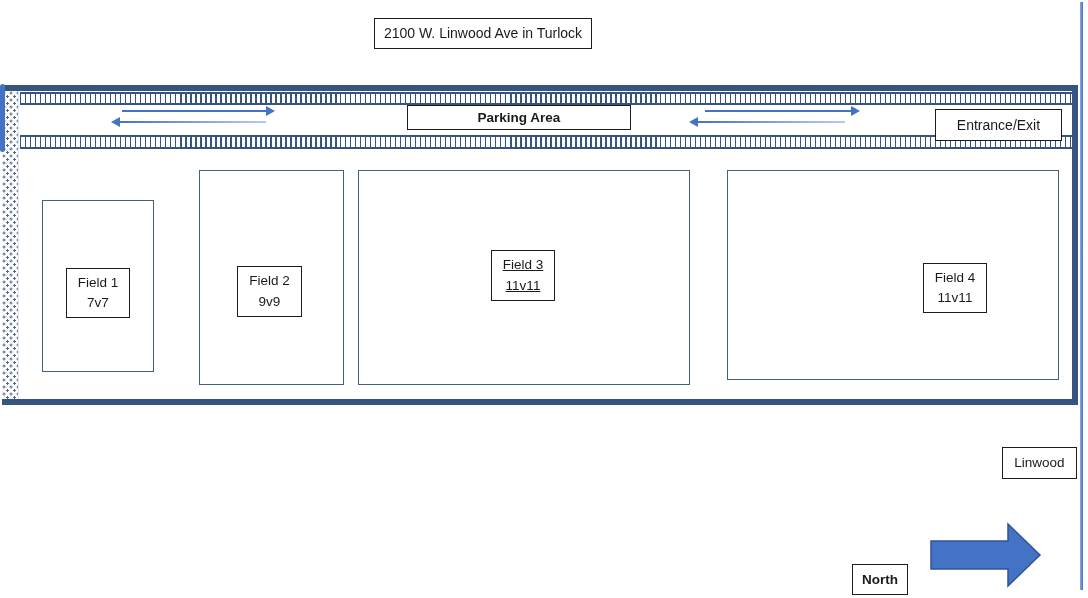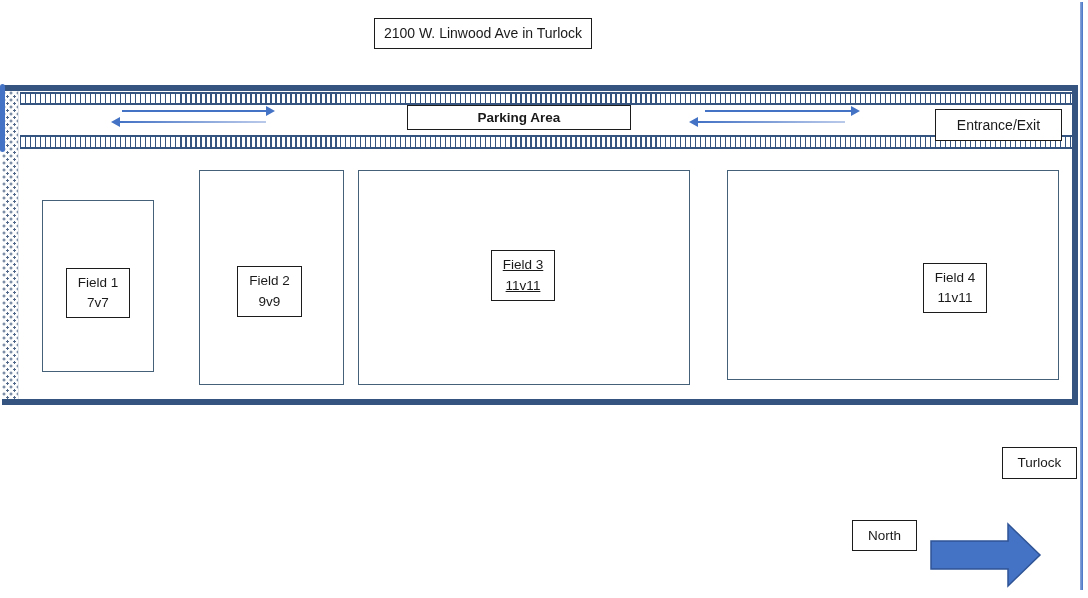--- a/index.html
+++ b/index.html
@@ -71,21 +71,21 @@
   
   #page-line{
     position:absolute;left:1080px;top:2px;width:3px;height:588px;
     background:linear-gradient(90deg,#8faadc,#4472c4);
   }
   
   #title-box{left:374px;top:18px;width:218px;height:31px;font-size:14px;}
   #parking-box{left:407px;top:105px;width:224px;height:25px;font-weight:bold;}
   #entrance-box{left:935px;top:109px;width:127px;height:32px;font-size:14px;}
   #linwood-box{left:1002px;top:447px;width:75px;height:32px;}
-  #north-box{left:852px;top:520px;width:65px;height:31px;}
+  #north-box{left:852px;top:564px;width:56px;height:31px;font-weight:bold;}
   #north-arrow{left:930px;top:521px;}
 </style>
 </head>
 <body>
 
 <div id="canvas">
 
   <div id="page-line"></div>
 
   <div class="lblbox" id="title-box">
@@ -131,21 +131,21 @@
     </div>
   </div>
   <div class="field" id="field-4">
     <div class="field-label">
       <div>Field 4</div>
       <div>11v11</div>
     </div>
   </div>
 
   <div class="lblbox" id="linwood-box">
-    <span>Turlock</span>
+    <span>Linwood</span>
   </div>
   <div class="lblbox" id="north-box">
     <span>North</span>
   </div>
   <svg id="north-arrow" class="abs" width="112" height="68" viewBox="0 0 112 68">
     <polygon points="1,20 78,20 78,3 110,34 78,65 78,48 1,48" fill="#4472c4" stroke="#2f5496" stroke-width="1.5"></polygon>
   </svg>
 
 </div>
 

